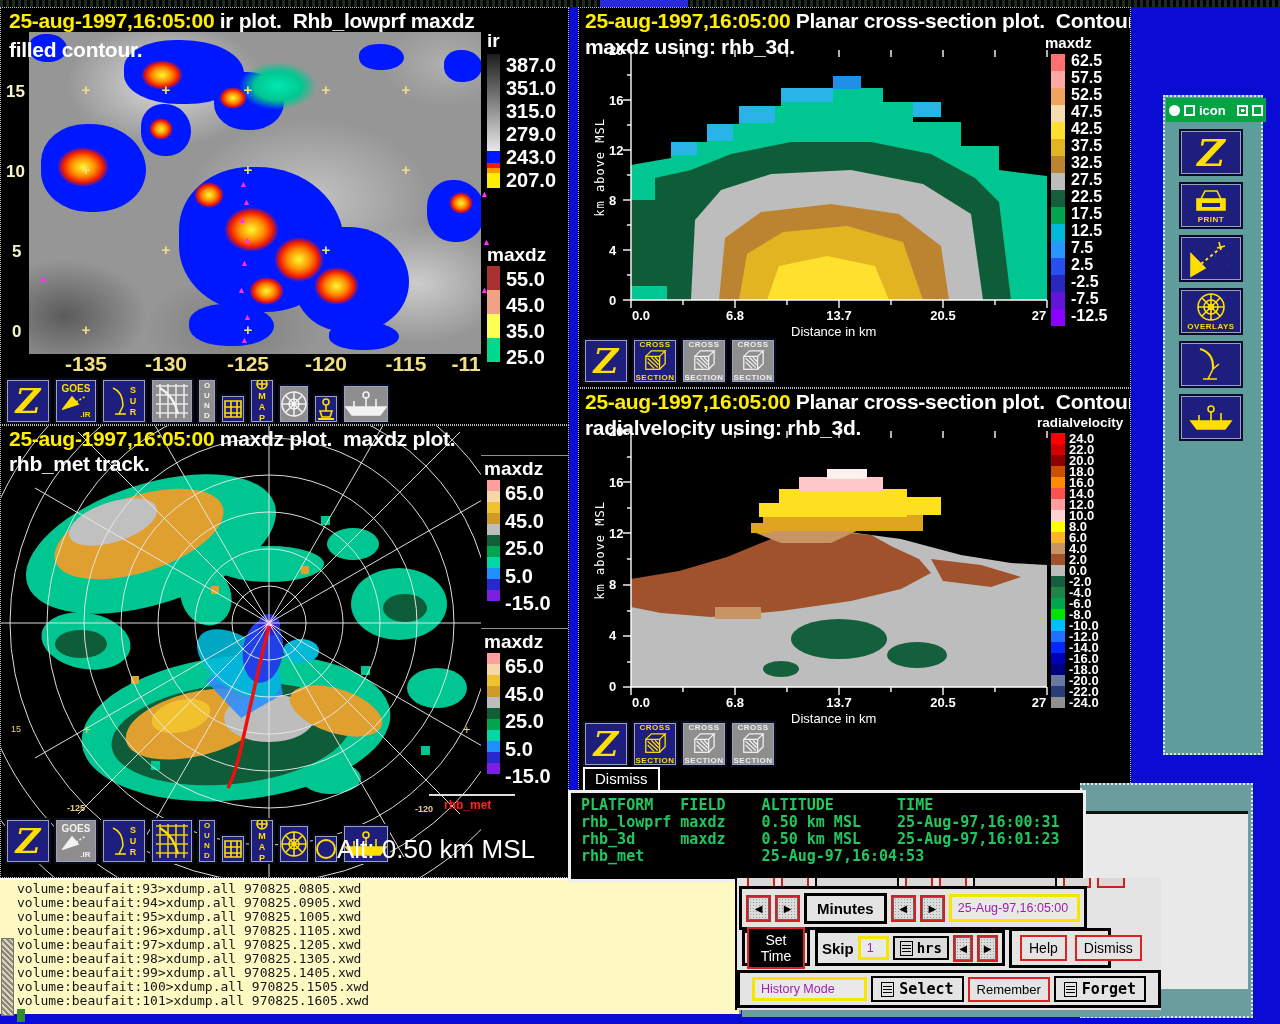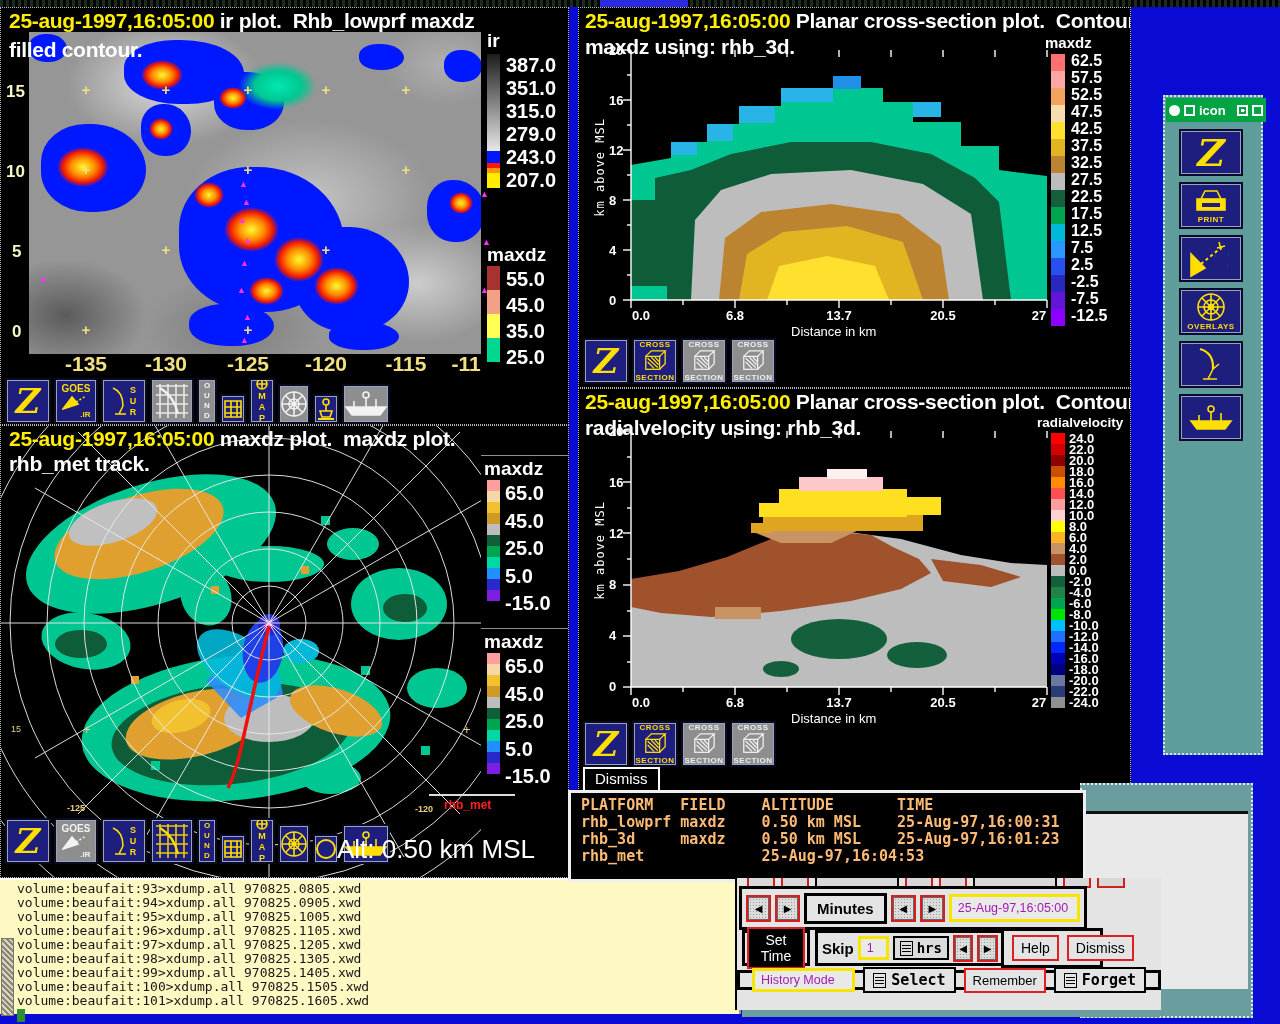--- a/index.html
+++ b/index.html
@@ -60,21 +60,21 @@
   .xlabel{position:absolute;color:#fff;font:13px "Liberation Sans",sans-serif;z-index:4;}
   .cb-small .tick{font:700 16px "Liberation Sans",sans-serif;}
   .cb-tiny .tick{font:700 13px "Liberation Sans",sans-serif;}
   .cblabel-small{font:700 15px "Liberation Sans",sans-serif;}
   .cblabel-tiny{font:700 13.5px "Liberation Sans",sans-serif;}
   #dismiss-btn{position:absolute;left:4px;top:378px;background:#000;color:#fff;border:2px solid #fff;
     font:15px "Liberation Sans",sans-serif;padding:1px 10px 3px;z-index:7;}
   
   #status{position:absolute;left:568px;top:790px;width:518px;height:92px;background:#000;
     border:3px solid #efefef;box-sizing:border-box;z-index:8;}
-  #status-pre{position:absolute;left:10px;top:4px;margin:0;color:#fdba74;
+  #status-pre{position:absolute;left:10px;top:4px;margin:0;color:#22c55e;
     font:700 15px "DejaVu Sans Mono",monospace;line-height:17px;}
   
   #terminal{position:absolute;left:0;top:878px;width:741px;height:136px;background:#fef9c3;
     border-top:2px solid #fff;border-right:2px solid #9a9684;box-sizing:border-box;z-index:6;}
   #term-pre{position:absolute;left:17px;top:2px;margin:0;color:#161616;
     font:13px "DejaVu Sans Mono",monospace;line-height:14px;}
   #term-cursor{position:absolute;left:17px;top:129px;width:8px;height:13px;background:#2f8f2f;}
   #term-scroll{position:absolute;left:1px;top:58px;width:11px;height:76px;border:1px solid #7a7668;
     background:repeating-linear-gradient(45deg,#8a8678 0 2px,#d8d4c2 2px 4px);}
   
@@ -864,26 +864,26 @@
           <span class="lic"></span>
           <span>hrs</span>
         </button>
       <span class="abtn">
           <span class="ain">◀</span>
         </span>
       <span class="abtn">
           <span class="ain">▶</span>
         </span>
     </div>
-    <div class="dframe" style="left:264px;top:50px;width:102px;height:40px;gap:8px;padding:0 8px;">
+    <div class="dframe" style="left:272px;top:50px;width:102px;height:40px;gap:8px;padding:0 8px;">
       <button class="rbtn">Help</button>
       <button class="rbtn">Dismiss</button>
     </div>
 
-    <div class="dframe" style="left:0;top:92px;width:424px;height:20px;gap:8px;padding:0 12px;">
+    <div class="dframe" style="left:0;top:92px;width:424px;height:38px;padding:0 12px;">
       <span class="yfield" style="width:152px;height:24px;">History Mode</span>
       <button class="kbtn">
           <span class="lic"></span>
           <span>Select</span>
         </button>
       <button class="rbtn" style="font-size:13px;">Remember</button>
       <button class="kbtn">
           <span class="lic"></span>
           <span>Forget</span>
         </button>

